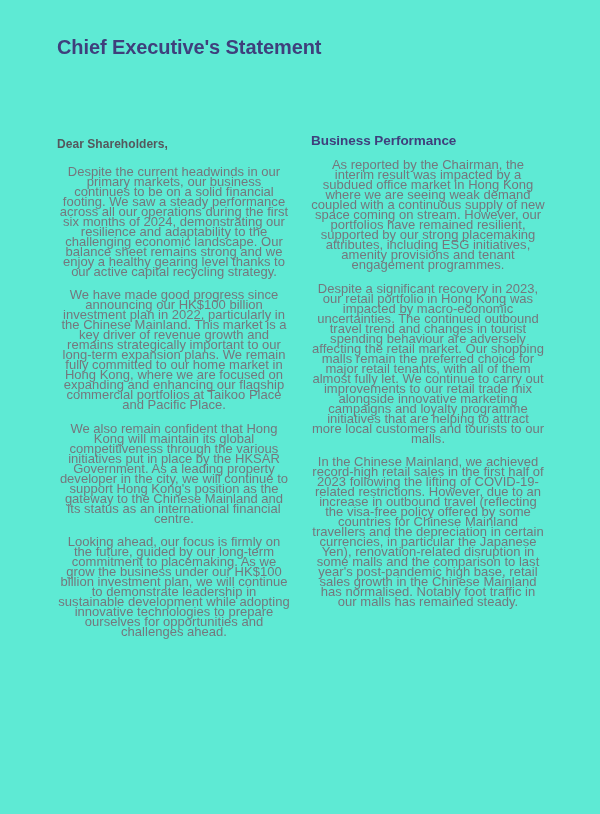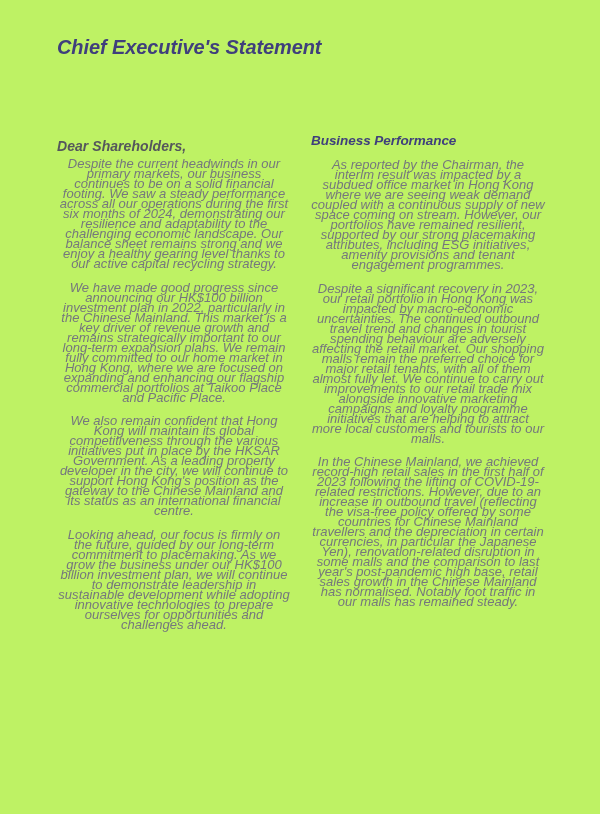--- a/index.html
+++ b/index.html
@@ -10,22 +10,21 @@
     width: 600px;
     height: 814px;
     background: #eff0f2;
     font-family: "Liberation Sans", sans-serif;
     overflow: hidden;
     position: relative;
   }
   #page {
     position: absolute;
     inset: 0;
-    background: #bef264;
-    font-style: italic;
+    background: #5eead4;
   }
   #page-title {
     position: absolute;
     left: 57px;
     top: 36px;
     font-size: 20px;
     font-weight: 600;
     letter-spacing: -0.1px;
     color: #3f3f7c;
     white-space: nowrap;
@@ -44,24 +43,24 @@
   }
   .section-heading {
     font-size: 13.5px;
     font-weight: 600;
     color: #3f3f7c;
     letter-spacing: -0.05px;
     margin: 0 0 11px 0;
     line-height: 1.2;
   }
   .salutation {
-    font-size: 14px;
+    font-size: 12px;
     font-weight: bold;
     color: #55575c;
-    margin: 4px 0 4px 0;
+    margin: 4px 0 14px 0;
     letter-spacing: 0.05px;
     line-height: 1.3;
   }
   p.body {
     font-size: 13px;
     line-height: 10px;
     color: #75777d;
     margin: 0 0 13.5px 0;
     letter-spacing: 0.02px;
     text-align: center;

